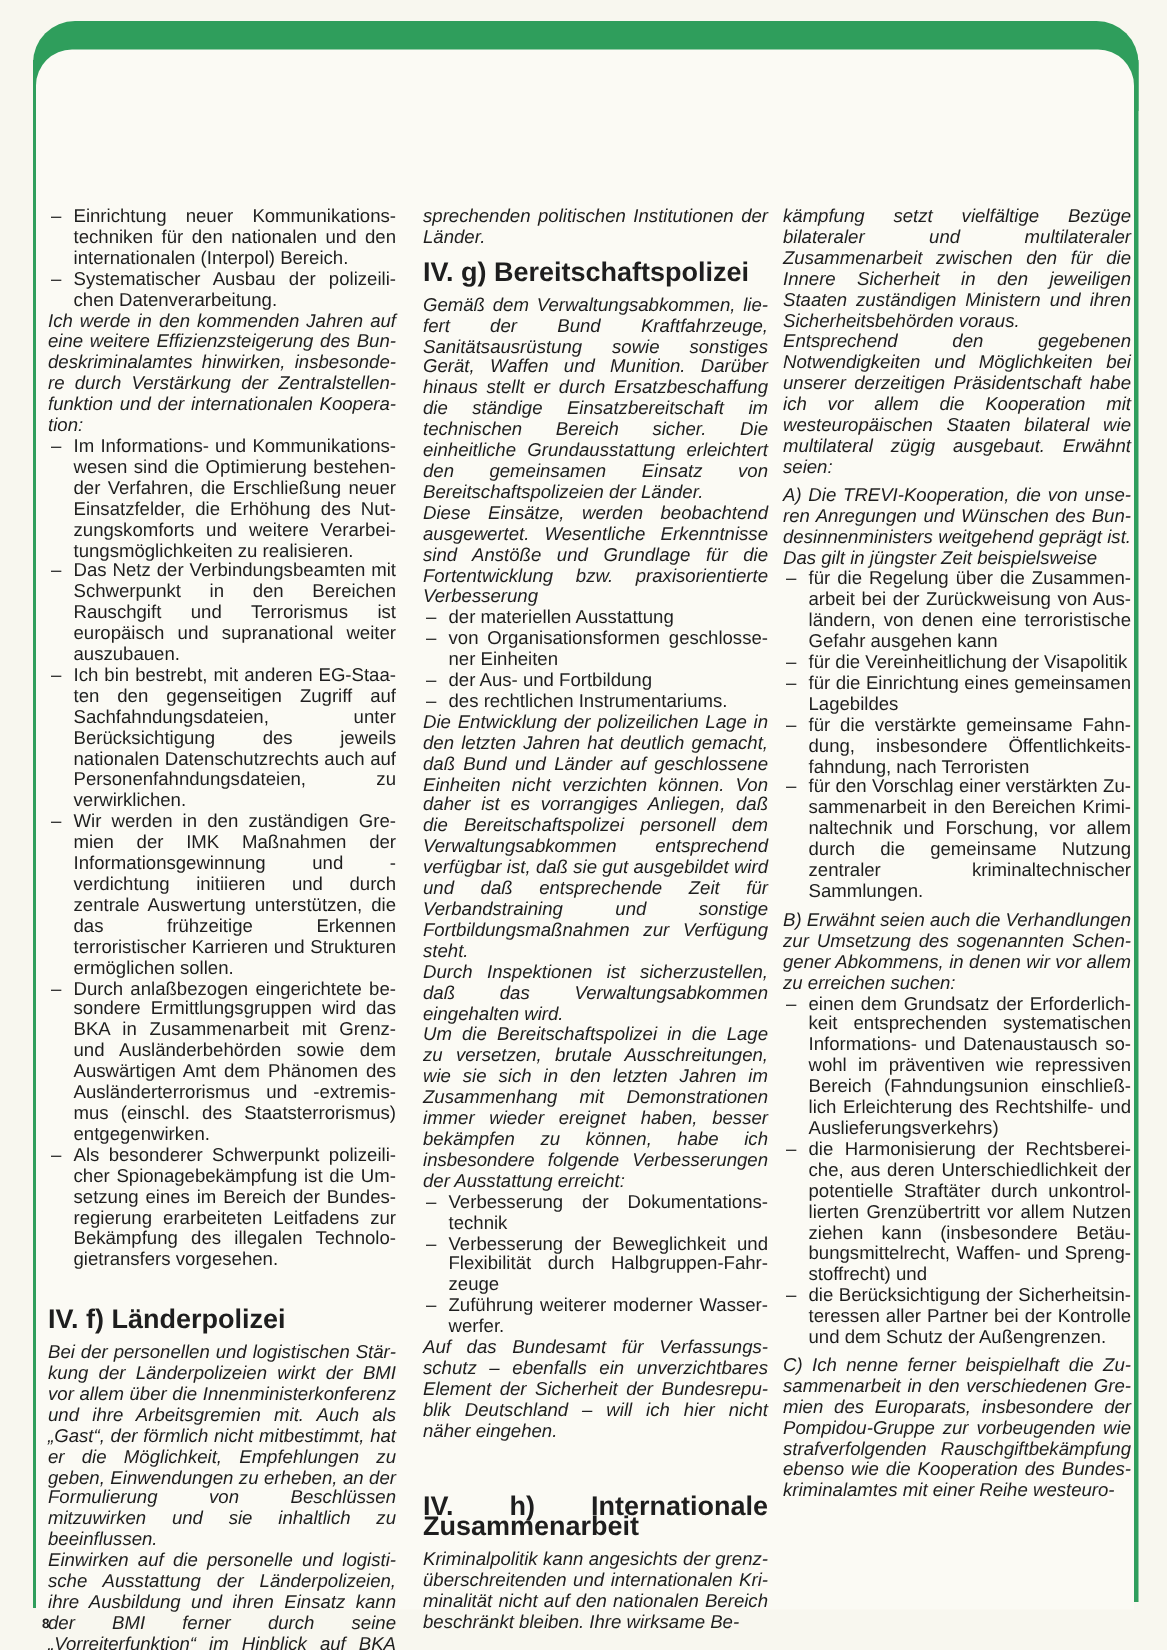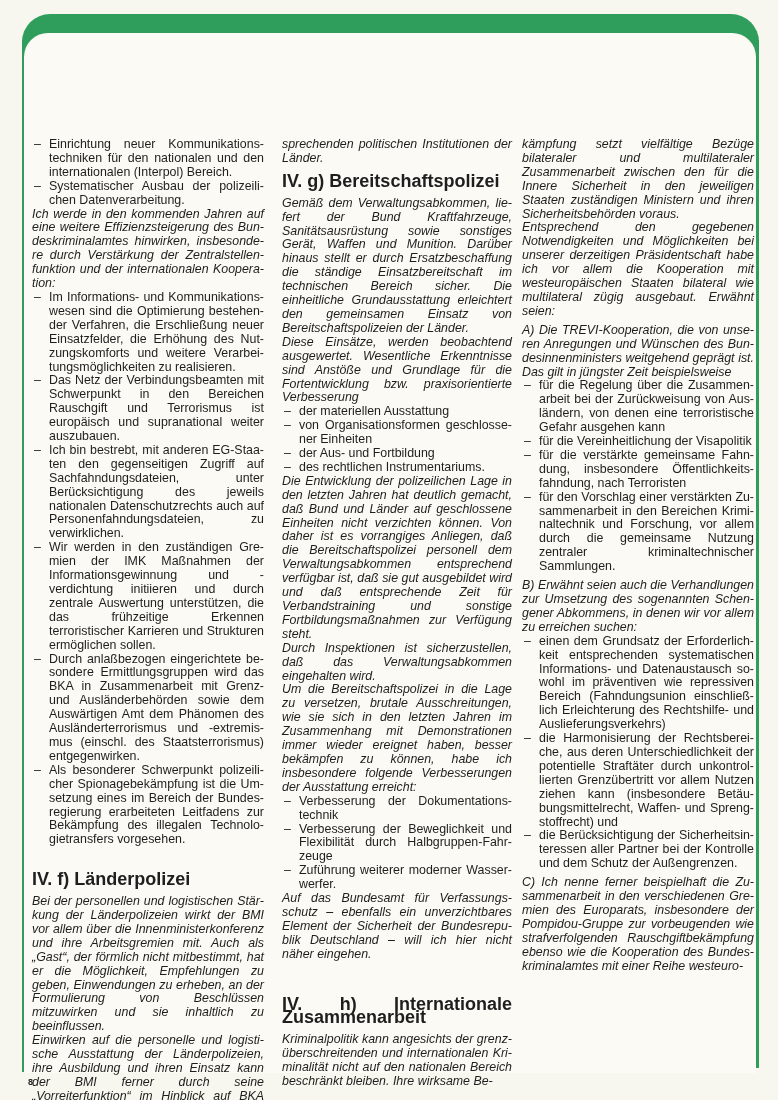--- a/index.html
+++ b/index.html
@@ -106,20 +106,21 @@
 </div>
 
 <div class="col col3">
   <p>kämpfung setzt vielfältige Bezüge bilatera­ler und multilateraler Zusammenarbeit zwi­schen den für die Innere Sicherheit in den jeweiligen Staaten zuständigen Ministern und ihren Sicherheitsbehörden voraus.</p>
   <p>Entsprechend den gegebenen Notwendig­keiten und Möglichkeiten bei unserer der­zeitigen Präsidentschaft habe ich vor allem die Kooperation mit westeuropäischen Staaten bilateral wie multilateral zügig aus­gebaut. Erwähnt seien:</p>
   <div class="gap-s"></div>
   <p>A) Die TREVI-Kooperation, die von unse­ren Anregungen und Wünschen des Bun­desinnenministers weitgehend geprägt ist. Das gilt in jüngster Zeit beispielsweise</p>
   <ul>
     <li>für die Regelung über die Zusammen­arbeit bei der Zurückweisung von Aus­ländern, von denen eine terroristische Gefahr ausgehen kann</li>
     <li>für die Vereinheitlichung der Visapolitik</li>
+    <li>für die Einrichtung eines gemeinsamen Lagebildes</li>
     <li>für die verstärkte gemeinsame Fahn­dung, insbesondere Öffentlichkeits­fahndung, nach Terroristen</li>
     <li>für den Vorschlag einer verstärkten Zu­sammenarbeit in den Bereichen Krimi­naltechnik und Forschung, vor allem durch die gemeinsame Nutzung zentra­ler kriminaltechnischer Sammlungen.</li>
   </ul>
   <div class="gap-s"></div>
   <p>B) Erwähnt seien auch die Verhandlungen zur Umsetzung des sogenannten Schen­gener Abkommens, in denen wir vor allem zu erreichen suchen:</p>
   <ul>
     <li>einen dem Grundsatz der Erforderlich­keit entsprechenden systematischen Informations- und Datenaustausch so­wohl im präventiven wie repressiven Bereich (Fahndungsunion einschließ­lich Erleichterung des Rechtshilfe- und Auslieferungsverkehrs)</li>
     <li>die Harmonisierung der Rechtsberei­che, aus deren Unterschiedlichkeit der potentielle Straftäter durch unkontrol­lierten Grenzübertritt vor allem Nutzen ziehen kann (insbesondere Betäu­bungsmittelrecht, Waffen- und Spreng­stoffrecht) und</li>
     <li>die Berücksichtigung der Sicherheitsin­teressen aller Partner bei der Kontrolle und dem Schutz der Außengrenzen.</li>
   </ul>

